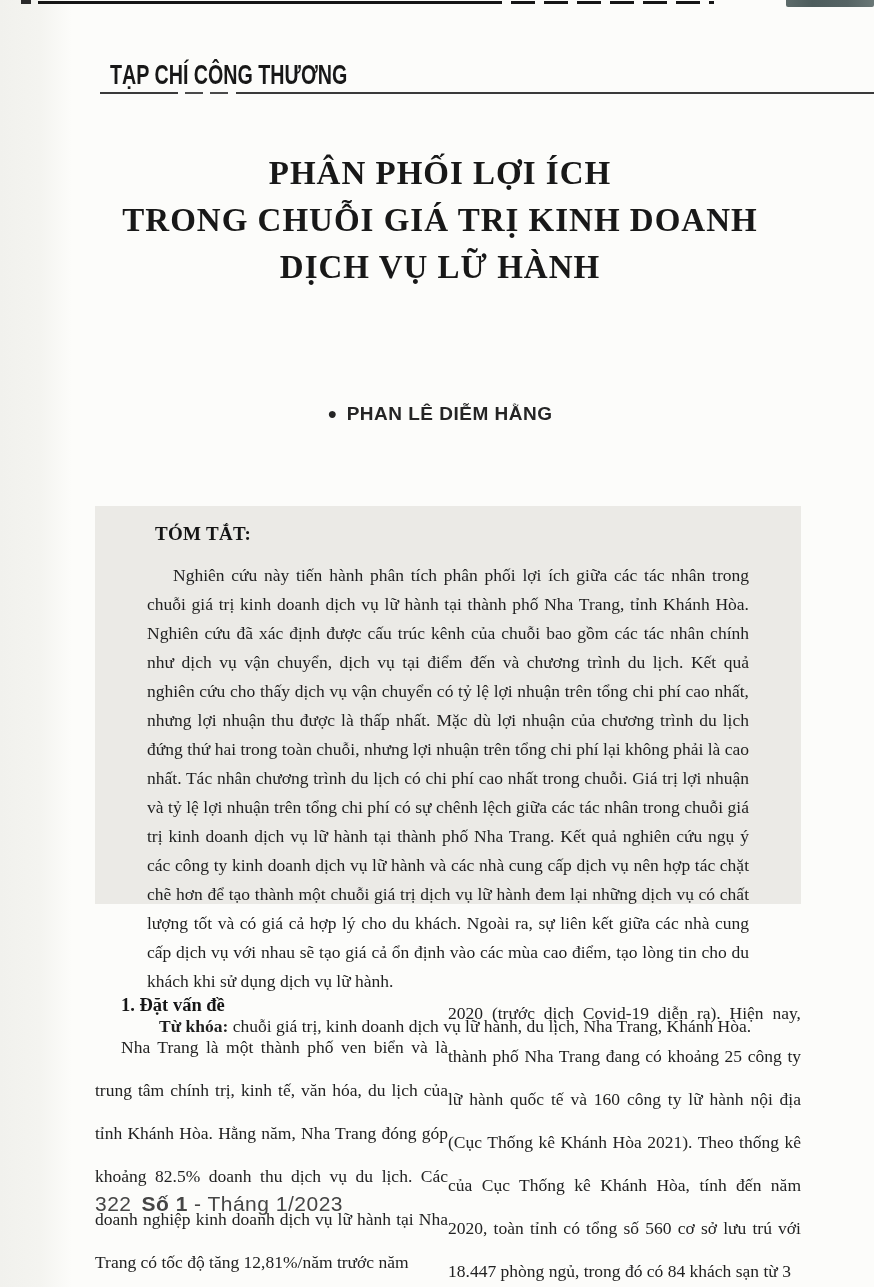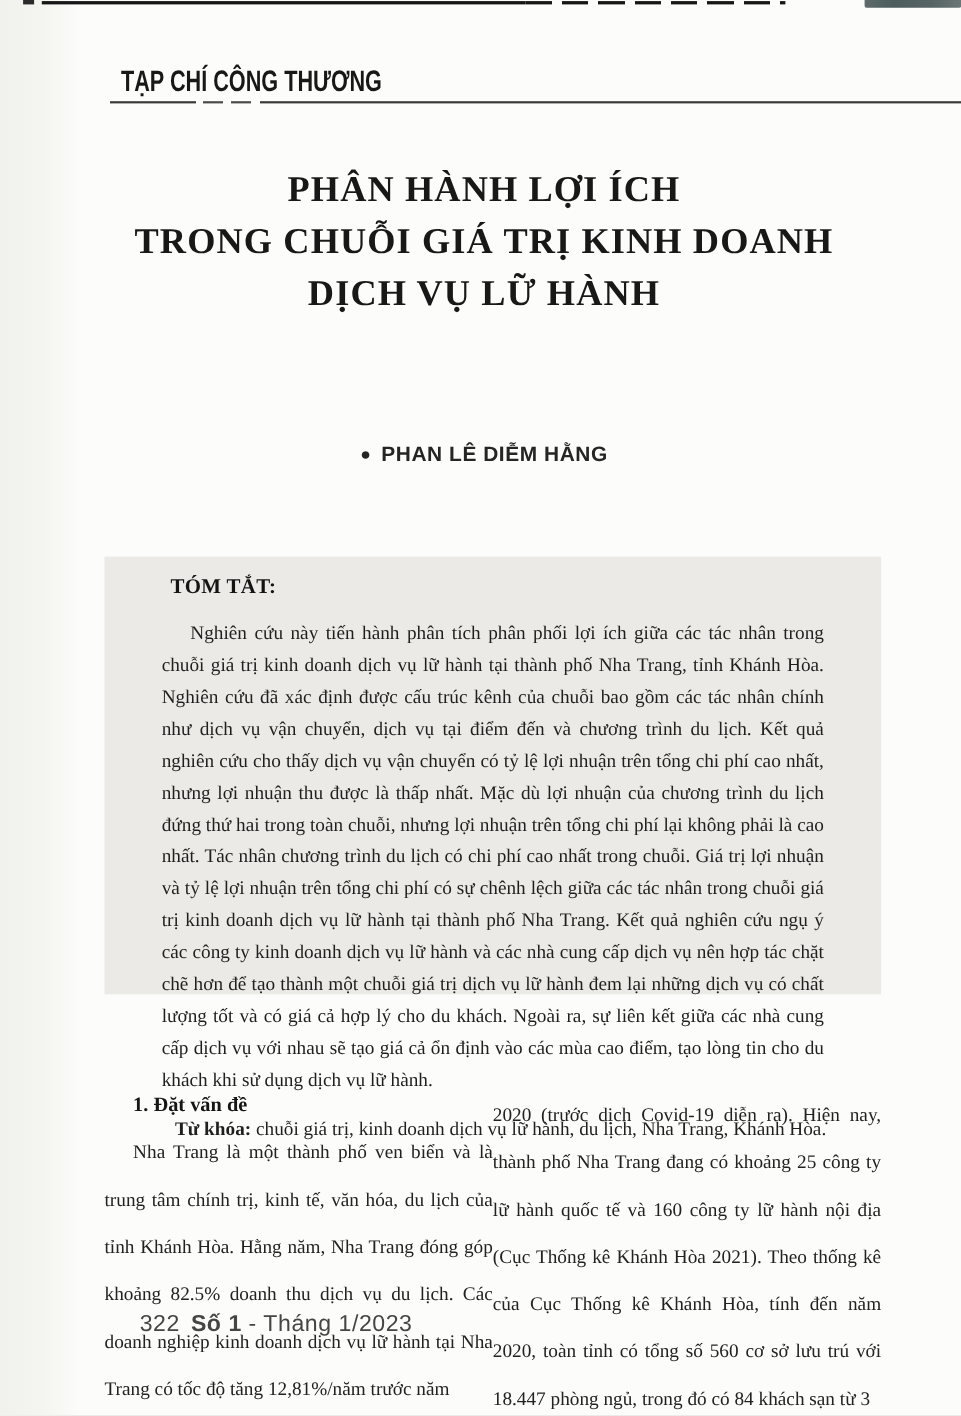--- a/index.html
+++ b/index.html
@@ -99,41 +99,40 @@
     margin:0;font-size:17.5px;line-height:43px;
     text-align:justify;color:#222222;
   }
   .indent-first{text-indent:26px;}
   
   .page-footer{
     position:absolute;left:95px;top:1192px;
     font-family:"Liberation Sans", sans-serif;
     font-size:21px;color:#454545;letter-spacing:0.5px;
     white-space:nowrap;
-    margin-left:32px;
   }
   .footer-issue{font-weight:bold;margin-left:10px;}
   .footer-sep{margin:0 6px;}
 </style>
 </head>
 <body>
 
 <div class="page">
 
   <div class="scan-left-band"></div>
   <div class="scan-top-tick"></div>
   <div class="scan-top-line-solid"></div>
   <div class="scan-top-line-dashed"></div>
   <div class="scan-top-right-patch"></div>
 
   <div class="journal-header">TẠP CHÍ CÔNG THƯƠNG</div>
   <div class="header-rule"></div>
 
   <div class="article-title">
-    <div>PHÂN HÀNH LỢI ÍCH</div>
+    <div>PHÂN PHỐI LỢI ÍCH</div>
     <div>TRONG CHUỖI GIÁ TRỊ KINH DOANH</div>
     <div>DỊCH VỤ LỮ HÀNH</div>
   </div>
 
   <div class="author-line">
     <span class="author-bullet">●</span><span>PHAN LÊ DIỄM HẰNG</span>
   </div>
 
   <div class="abstract-box">
     <p class="abstract-heading">TÓM TẮT:</p>

